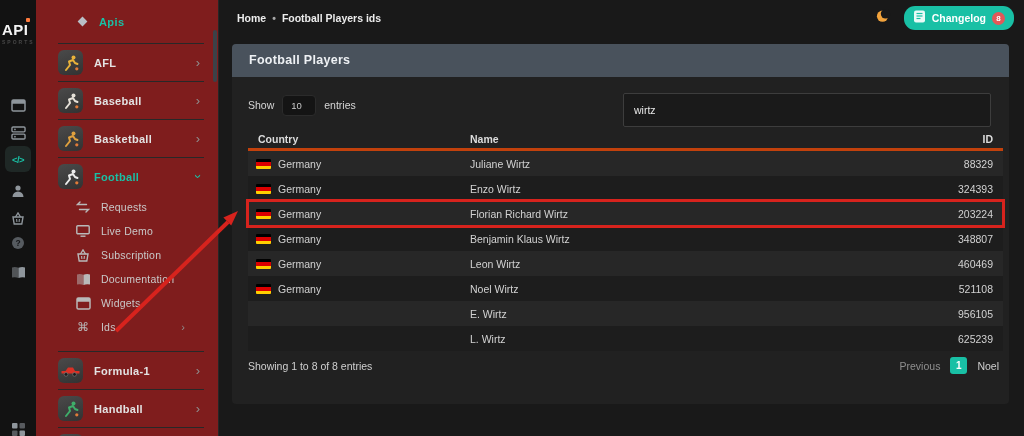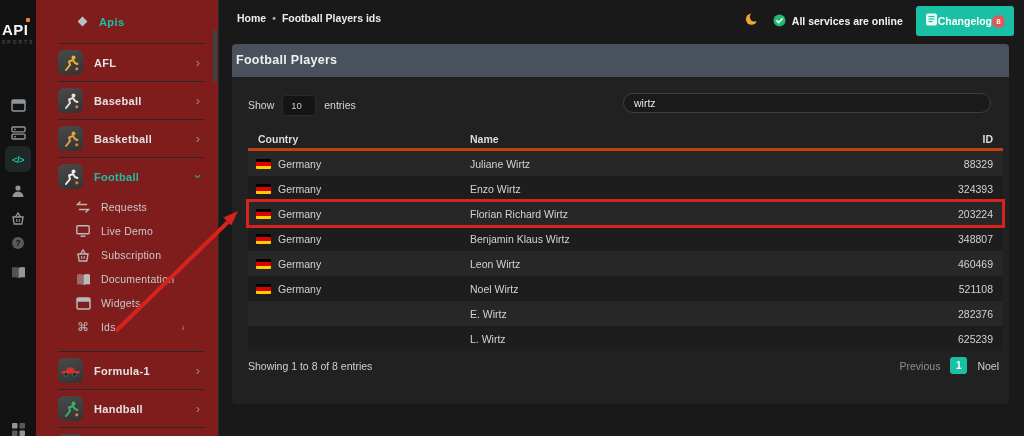--- a/index.html
+++ b/index.html
@@ -36,29 +36,29 @@
   .sub-icon{width:16px;display:flex;justify-content:center;color:#b9b9b9;font-size:11px;}
   .sub-label{font-size:10.5px;color:#c9c9c9;letter-spacing:.2px;}
   .sub-item .chev{margin-left:auto;margin-right:33px;font-size:11px;}
   .sub-gap{height:12px;}
   
   #topbar{position:absolute;left:219px;top:0;right:0;height:36px;}
   .breadcrumb{position:absolute;left:18px;top:12px;font-size:10.5px;font-weight:bold;color:#ececec;display:flex;gap:6px;align-items:center;}
   .breadcrumb .sep{color:#a8a8a8;}
   .top-right{position:absolute;right:10px;top:6px;display:flex;align-items:center;gap:13px;}
   .status{display:flex;align-items:center;gap:6px;font-size:10.5px;font-weight:bold;color:#f2f2f2;}
-  .changelog-btn{display:flex;align-items:center;height:30px;padding:0 9px;border-radius:3px;background:var(--accent);border:none;cursor:pointer;}
+  .changelog-btn{display:flex;align-items:center;gap:6px;height:24px;padding:0 9px;border-radius:11px;background:var(--accent);border:none;cursor:pointer;}
   .changelog-btn .cl-label{color:#fff;font-size:10.5px;font-weight:bold;}
   .cl-badge{width:13px;height:13px;border-radius:50%;background:#e25858;color:#fff;font-size:8px;font-weight:bold;display:flex;align-items:center;justify-content:center;}
   
   #card{position:absolute;left:232px;top:44px;width:777px;height:360px;background:#212121;border-radius:4px;z-index:1;}
-  .card-header{height:33px;line-height:33px;background:#49525c;border-radius:4px 4px 0 0;padding-left:4px;font-size:12.5px;font-weight:bold;color:#eef1f4;letter-spacing:.3px;}
+  .card-header{height:33px;line-height:33px;background:#49525c;border-radius:4px 4px 0 0;padding-left:17px;font-size:12.5px;font-weight:bold;color:#eef1f4;letter-spacing:.3px;}
   .controls{position:relative;margin:16px 18px 0 16px;height:24px;font-size:10.5px;color:#d6d6d6;display:flex;align-items:center;}
   .pagesize{display:inline-flex;align-items:center;width:34px;height:21px;margin:0 8px;padding-left:8px;background:#141414;border:1px solid #2b2b2b;border-radius:4px;color:#c9c9c9;font-size:9.5px;cursor:pointer;}
-  .search{position:absolute;right:0;top:0;width:368px;height:20px;background:#1a1a1a;border:1px solid #3d3d3d;border-radius:11px;color:#e8e8e8;font-size:10.5px;padding:0 10px;font-family:"Liberation Sans",sans-serif;}
+  .search{position:absolute;right:0;top:0;width:368px;height:34px;background:#1a1a1a;border:1px solid #3d3d3d;border-radius:2px;color:#e8e8e8;font-size:10.5px;padding:0 10px;font-family:"Liberation Sans",sans-serif;}
   .table{margin:12px 6px 0 16px;}
   .trow{display:grid;grid-template-columns:222px 1fr 110px;align-items:center;height:25px;font-size:10.5px;color:#d2d2d2;}
   .thead{height:22px;font-weight:bold;color:#dcdcdc;border-bottom:3px solid #c2410c;}
   .tbody .trow:nth-child(odd){background:#272727;}
   .tbody .trow:nth-child(even){background:#1d1d1d;}
   .trow.hl{outline:3px solid var(--hl);outline-offset:-1px;position:relative;z-index:3;}
   .cell-country{display:flex;align-items:center;gap:7px;padding-left:8px;}
   .thead .cell-country{padding-left:10px;}
   .cell-id{text-align:right;padding-right:10px;}
   .flag{width:15px;height:10px;flex:none;background:linear-gradient(180deg,#000 0 33%,#dd0000 33% 66%,#ffce00 66% 100%);border-radius:1px;}
@@ -283,27 +283,20 @@
   <div class="breadcrumb">
     <span>Home</span>
     <span class="sep">•</span>
     <span>Football Players ids</span>
   </div>
   <div class="top-right">
     <span id="moon-icon"><svg width="16" height="16" viewBox="0 0 16 16">
           <circle cx="7.5" cy="8.2" r="5.6" fill="#f2a33c"></circle>
           <circle cx="10.6" cy="5.8" r="4.8" fill="#191919"></circle>
         </svg></span>
-    <div class="status">
-      <span id="check-icon"><svg width="13" height="13" viewBox="0 0 13 13">
-            <circle cx="6.5" cy="6.5" r="6" fill="#21ba72"></circle>
-            <path d="M3.8 6.8 l1.8 1.8 l3.6-3.8" stroke="#fff" stroke-width="1.6" fill="none" stroke-linecap="round"></path>
-          </svg></span>
-      <span>All services are online</span>
-    </div>
     <button class="changelog-btn">
       <span id="cl-icon"><svg width="13" height="13" viewBox="0 0 13 13">
             <rect x="1" y=".5" width="11" height="12" rx="2" fill="#eafaf7"></rect>
             <line x1="3.5" y1="3.5" x2="9.5" y2="3.5" stroke="#19c0a5" stroke-width="1.2"></line>
             <line x1="3.5" y1="6" x2="9.5" y2="6" stroke="#19c0a5" stroke-width="1.2"></line>
             <line x1="3.5" y1="8.5" x2="7.5" y2="8.5" stroke="#19c0a5" stroke-width="1.2"></line>
           </svg></span>
       <span class="cl-label">Changelog</span>
       <span class="cl-badge">8</span>
     </button>
@@ -371,21 +364,21 @@
             <span>Germany</span>
           </div>
           <div class="cell-name">Noel Wirtz</div>
           <div class="cell-id">521108</div>
         </div>
         <div class="trow">
           <div class="cell-country">
             <span></span>
           </div>
           <div class="cell-name">E. Wirtz</div>
-          <div class="cell-id">282376</div>
+          <div class="cell-id">956105</div>
         </div>
         <div class="trow">
           <div class="cell-country">
             <span></span>
           </div>
           <div class="cell-name">L. Wirtz</div>
           <div class="cell-id">625239</div>
         </div>
       </div>
   </div>

